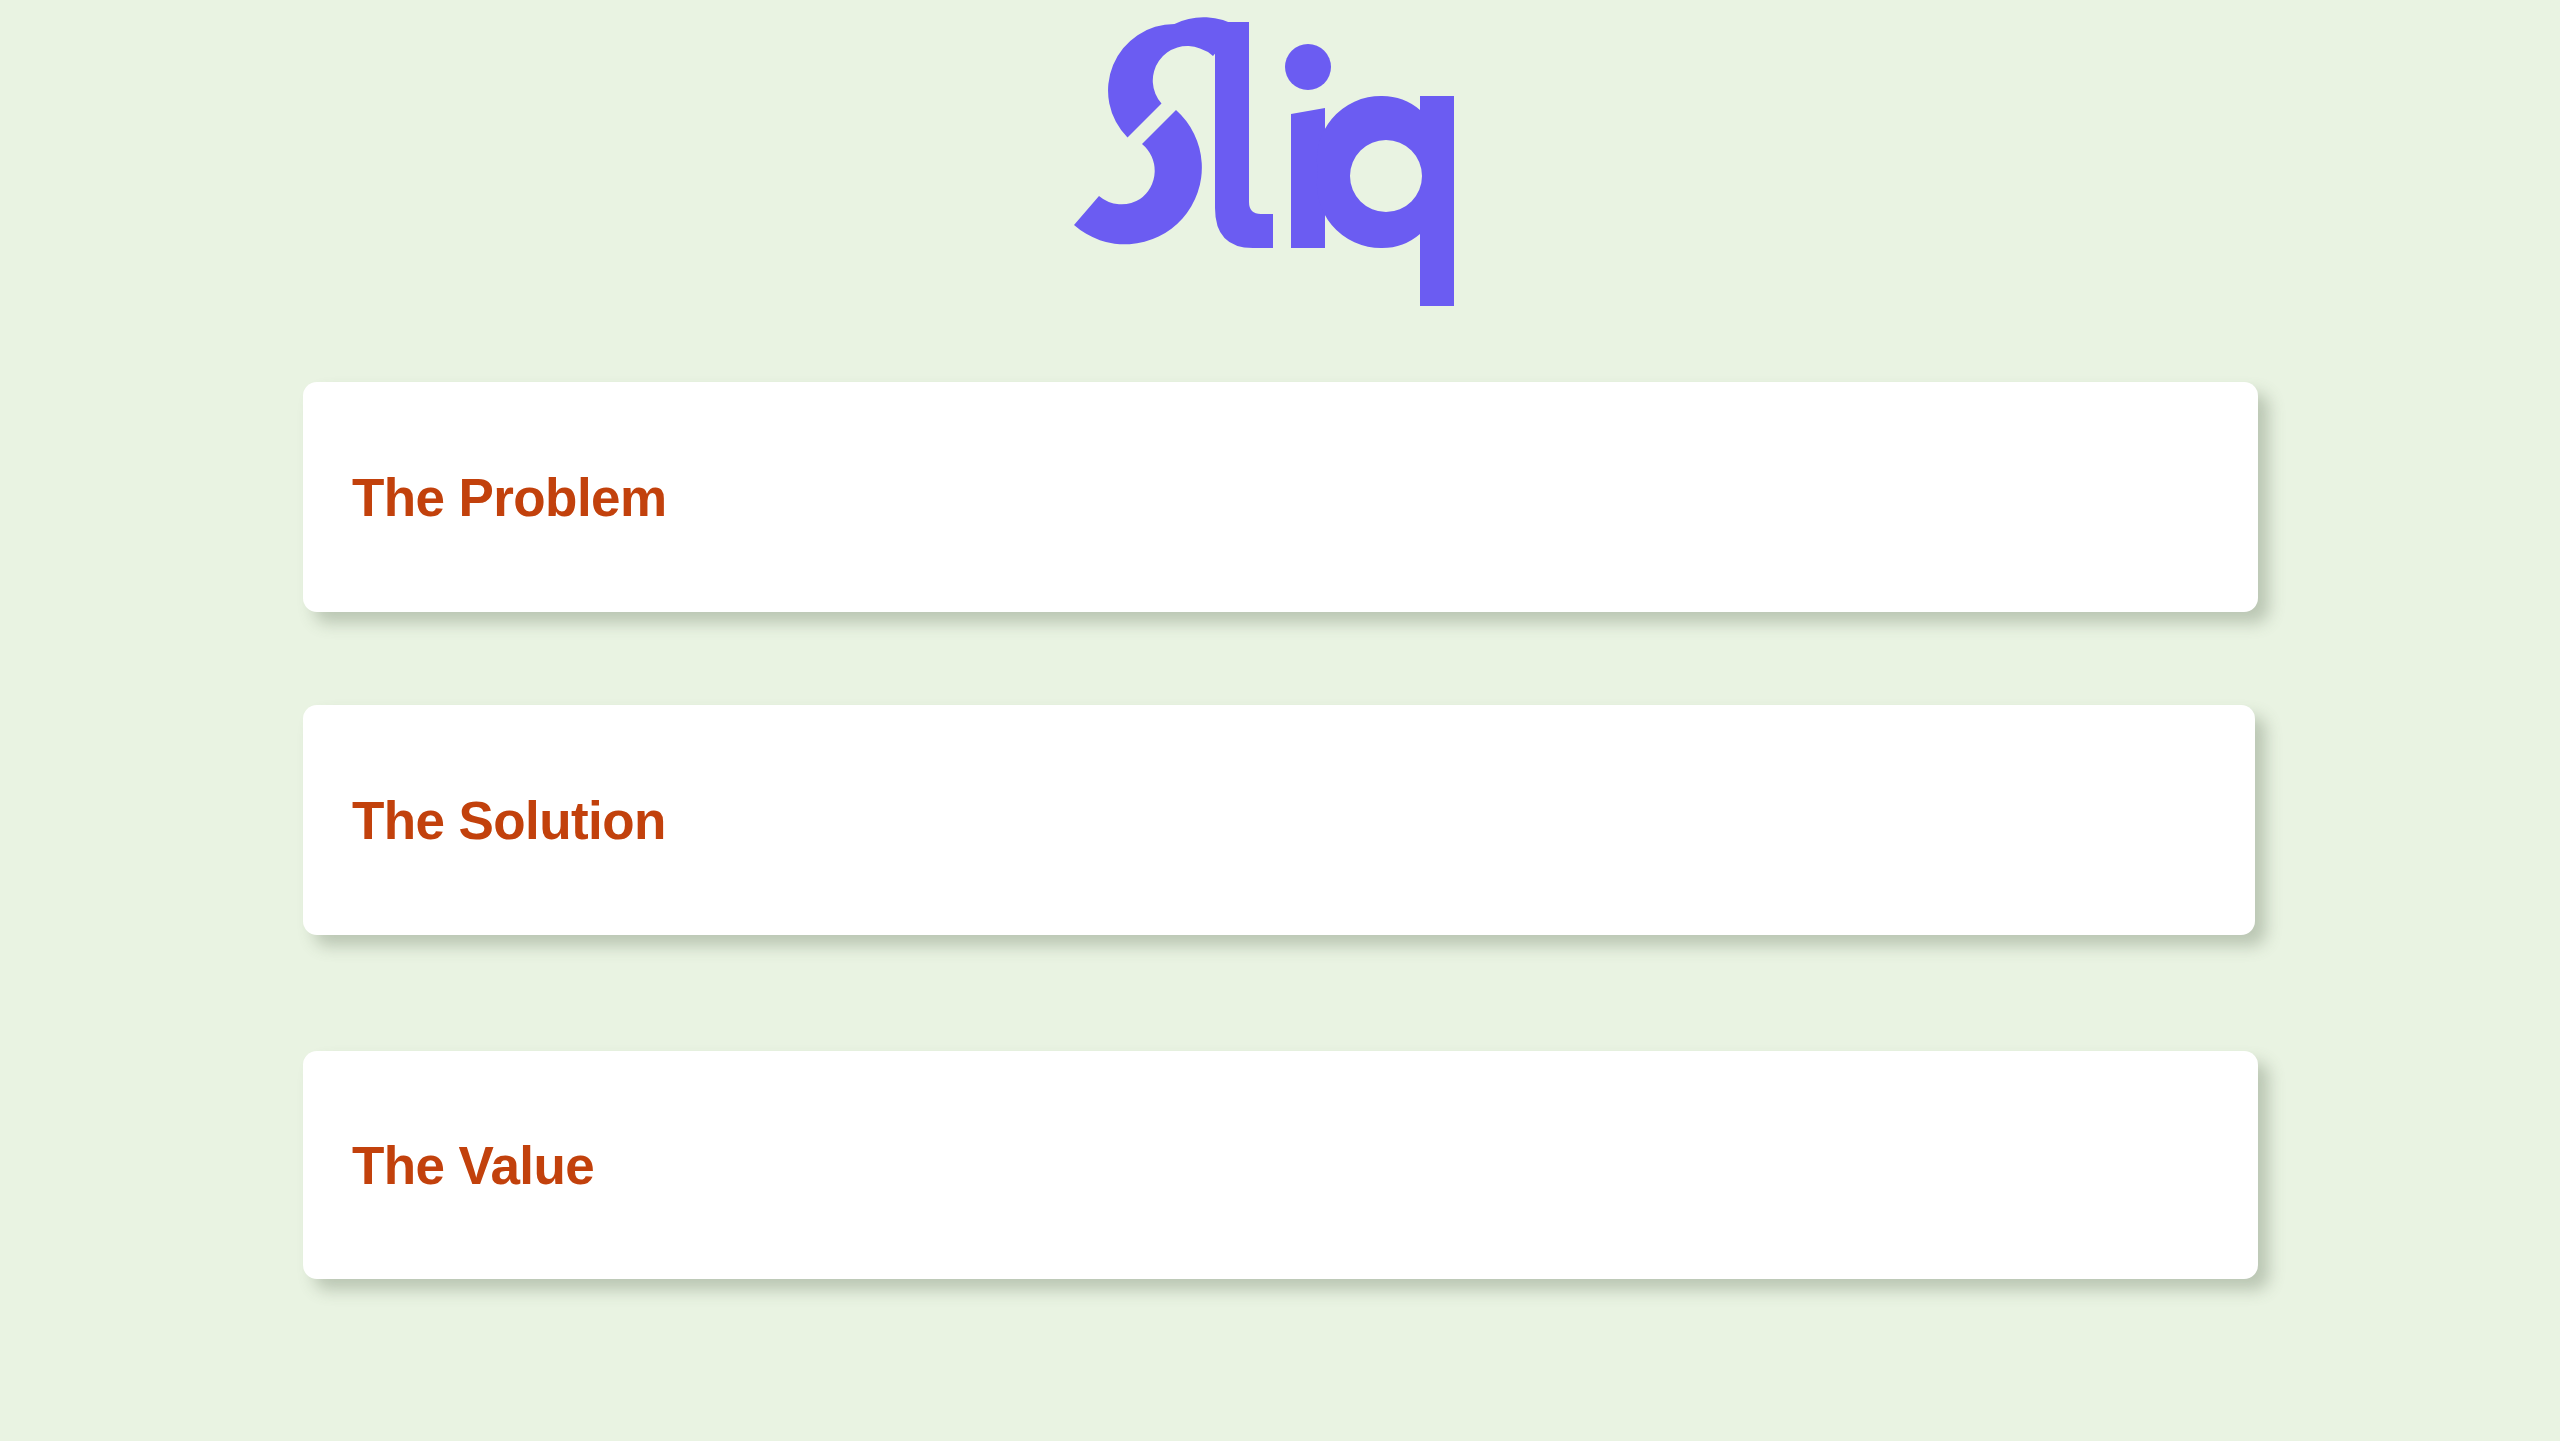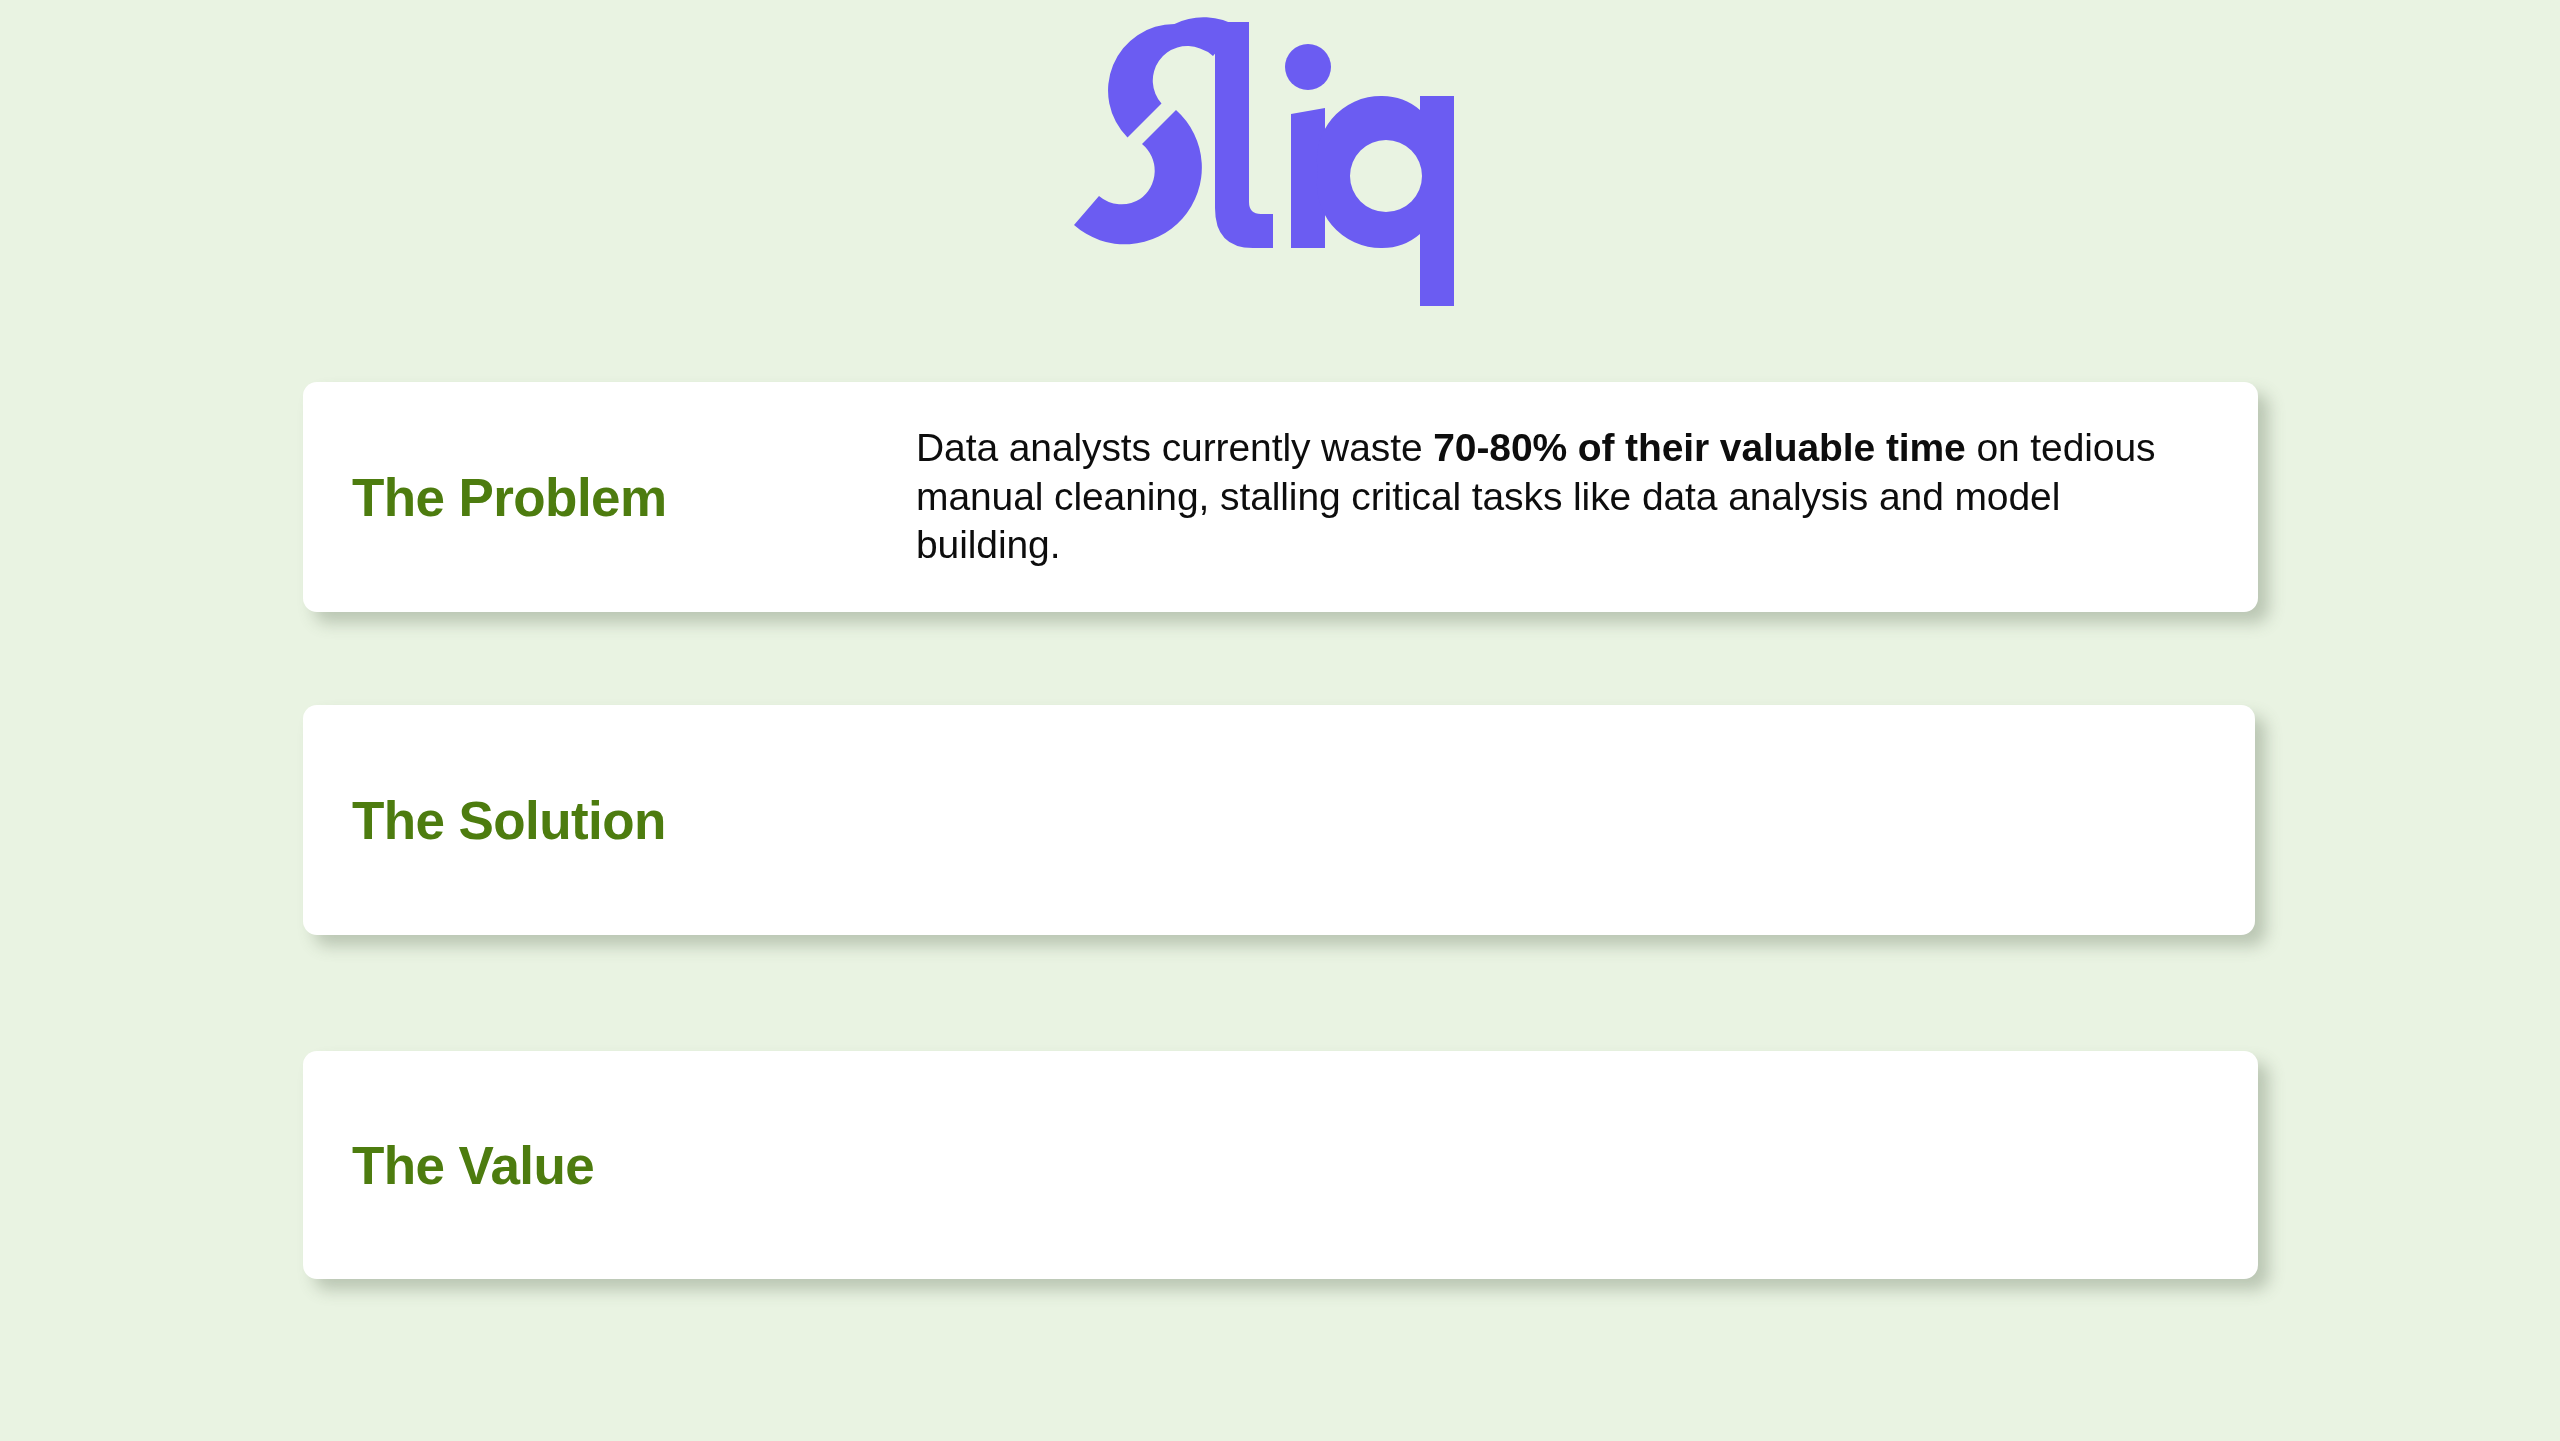--- a/index.html
+++ b/index.html
@@ -45,21 +45,21 @@
     box-shadow: 11px 11px 16px rgba(80, 95, 72, 0.30);
     display: flex;
     align-items: center;
     box-sizing: border-box;
   }
   .card-1 { height: 230px; width: 1955px; margin-bottom: 93px; }
   .card-2 { height: 230px; width: 1952px; margin-bottom: 116px; }
   .card-3 { height: 228px; width: 1955px; }
 
   .card-heading {
-    color: #4d7c0f;
+    color: #c2410c;
     font-size: 53px;
     font-weight: bold;
     letter-spacing: -0.6px;
     line-height: 1.0;
     width: 613px;
     box-sizing: border-box;
     padding-left: 49px;
     flex: 0 0 auto;
     white-space: nowrap;
   }
@@ -105,21 +105,20 @@
                a64 64 0 0 0 64 76 a58 58 0 0 0 38 -14 v72 h34 Z
                M 316 198 a36 36 0 0 1 0 -72 a36 36 0 0 1 0 72 Z"></path>
     </g>
   </svg>
 </div>
 
 <div class="cards">
 
   <div class="card card-1">
     <div class="card-heading">The Problem</div>
-    <div class="card-body"><span>Data analysts currently waste </span><b>70-80% of their valuable time</b><span> on tedious manual cleaning, stalling critical tasks like data analysis and model building.</span></div>
   </div>
 
   <div class="card card-2">
     <div class="card-heading">The Solution</div>
   </div>
 
   <div class="card card-3">
     <div class="card-heading">The Value</div>
   </div>
 

